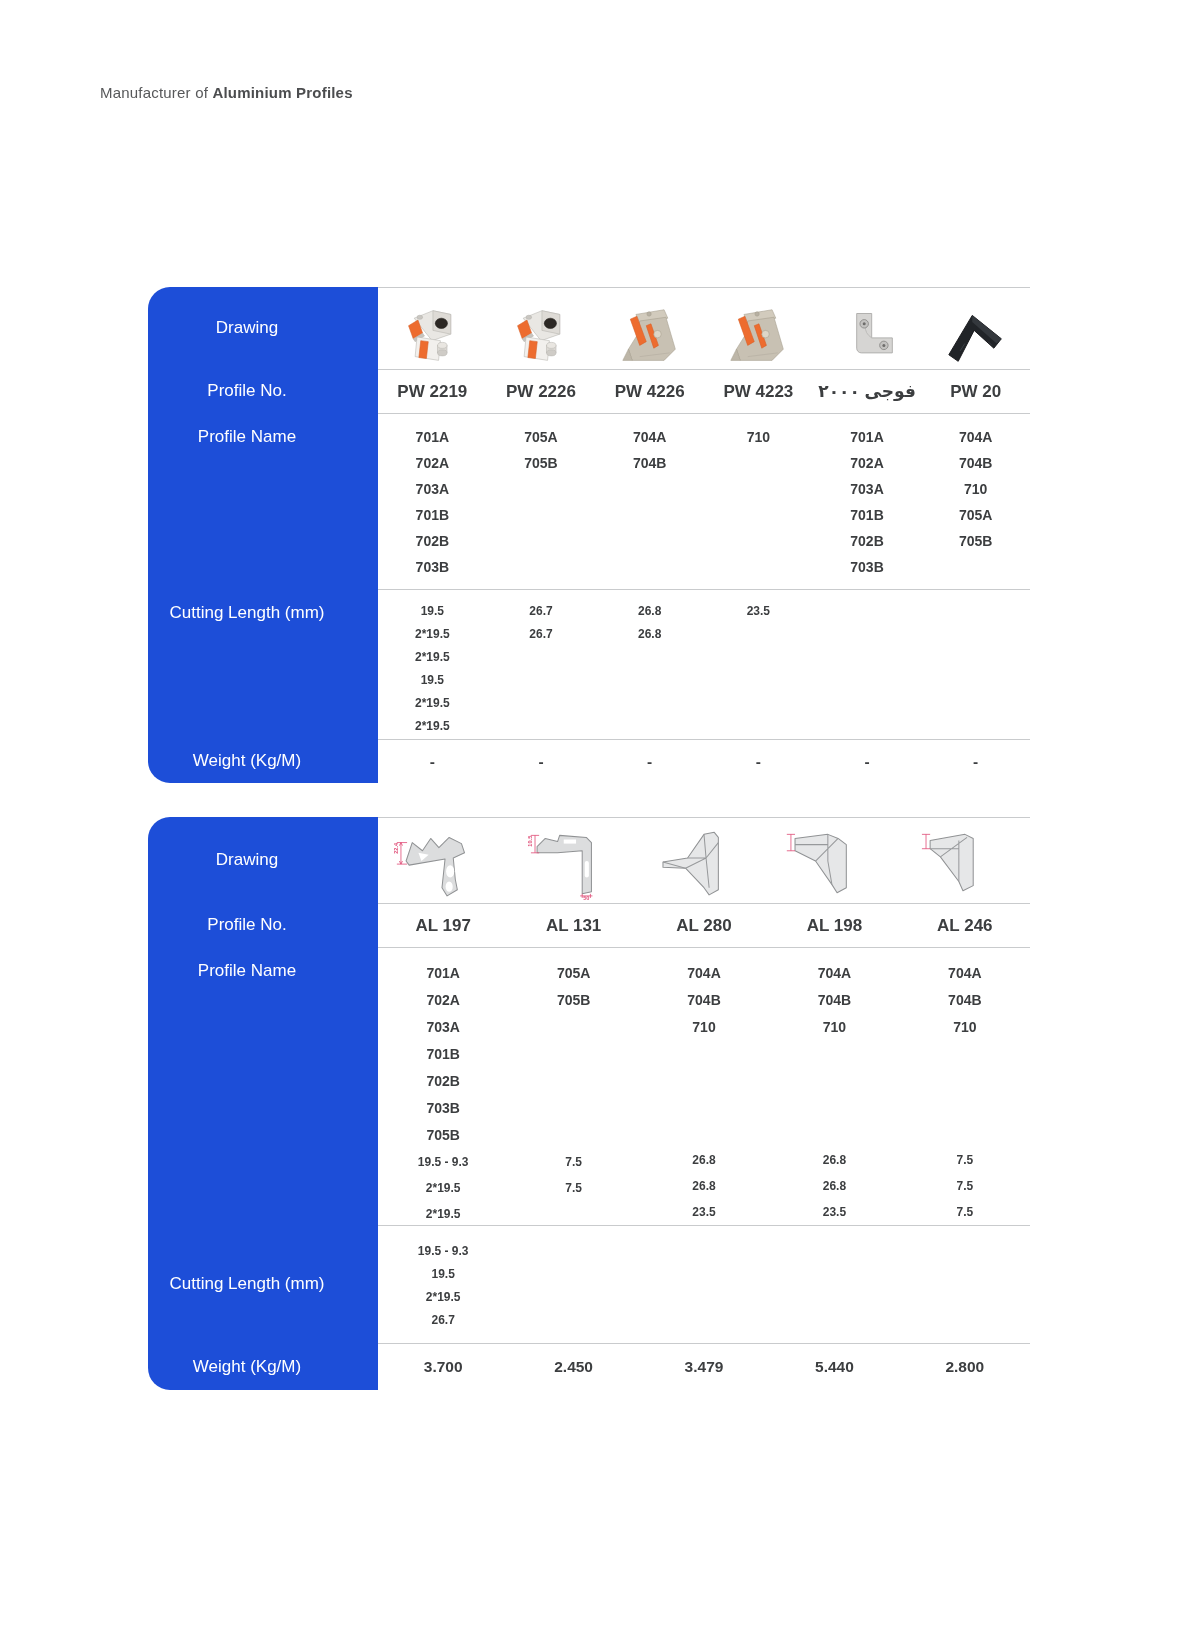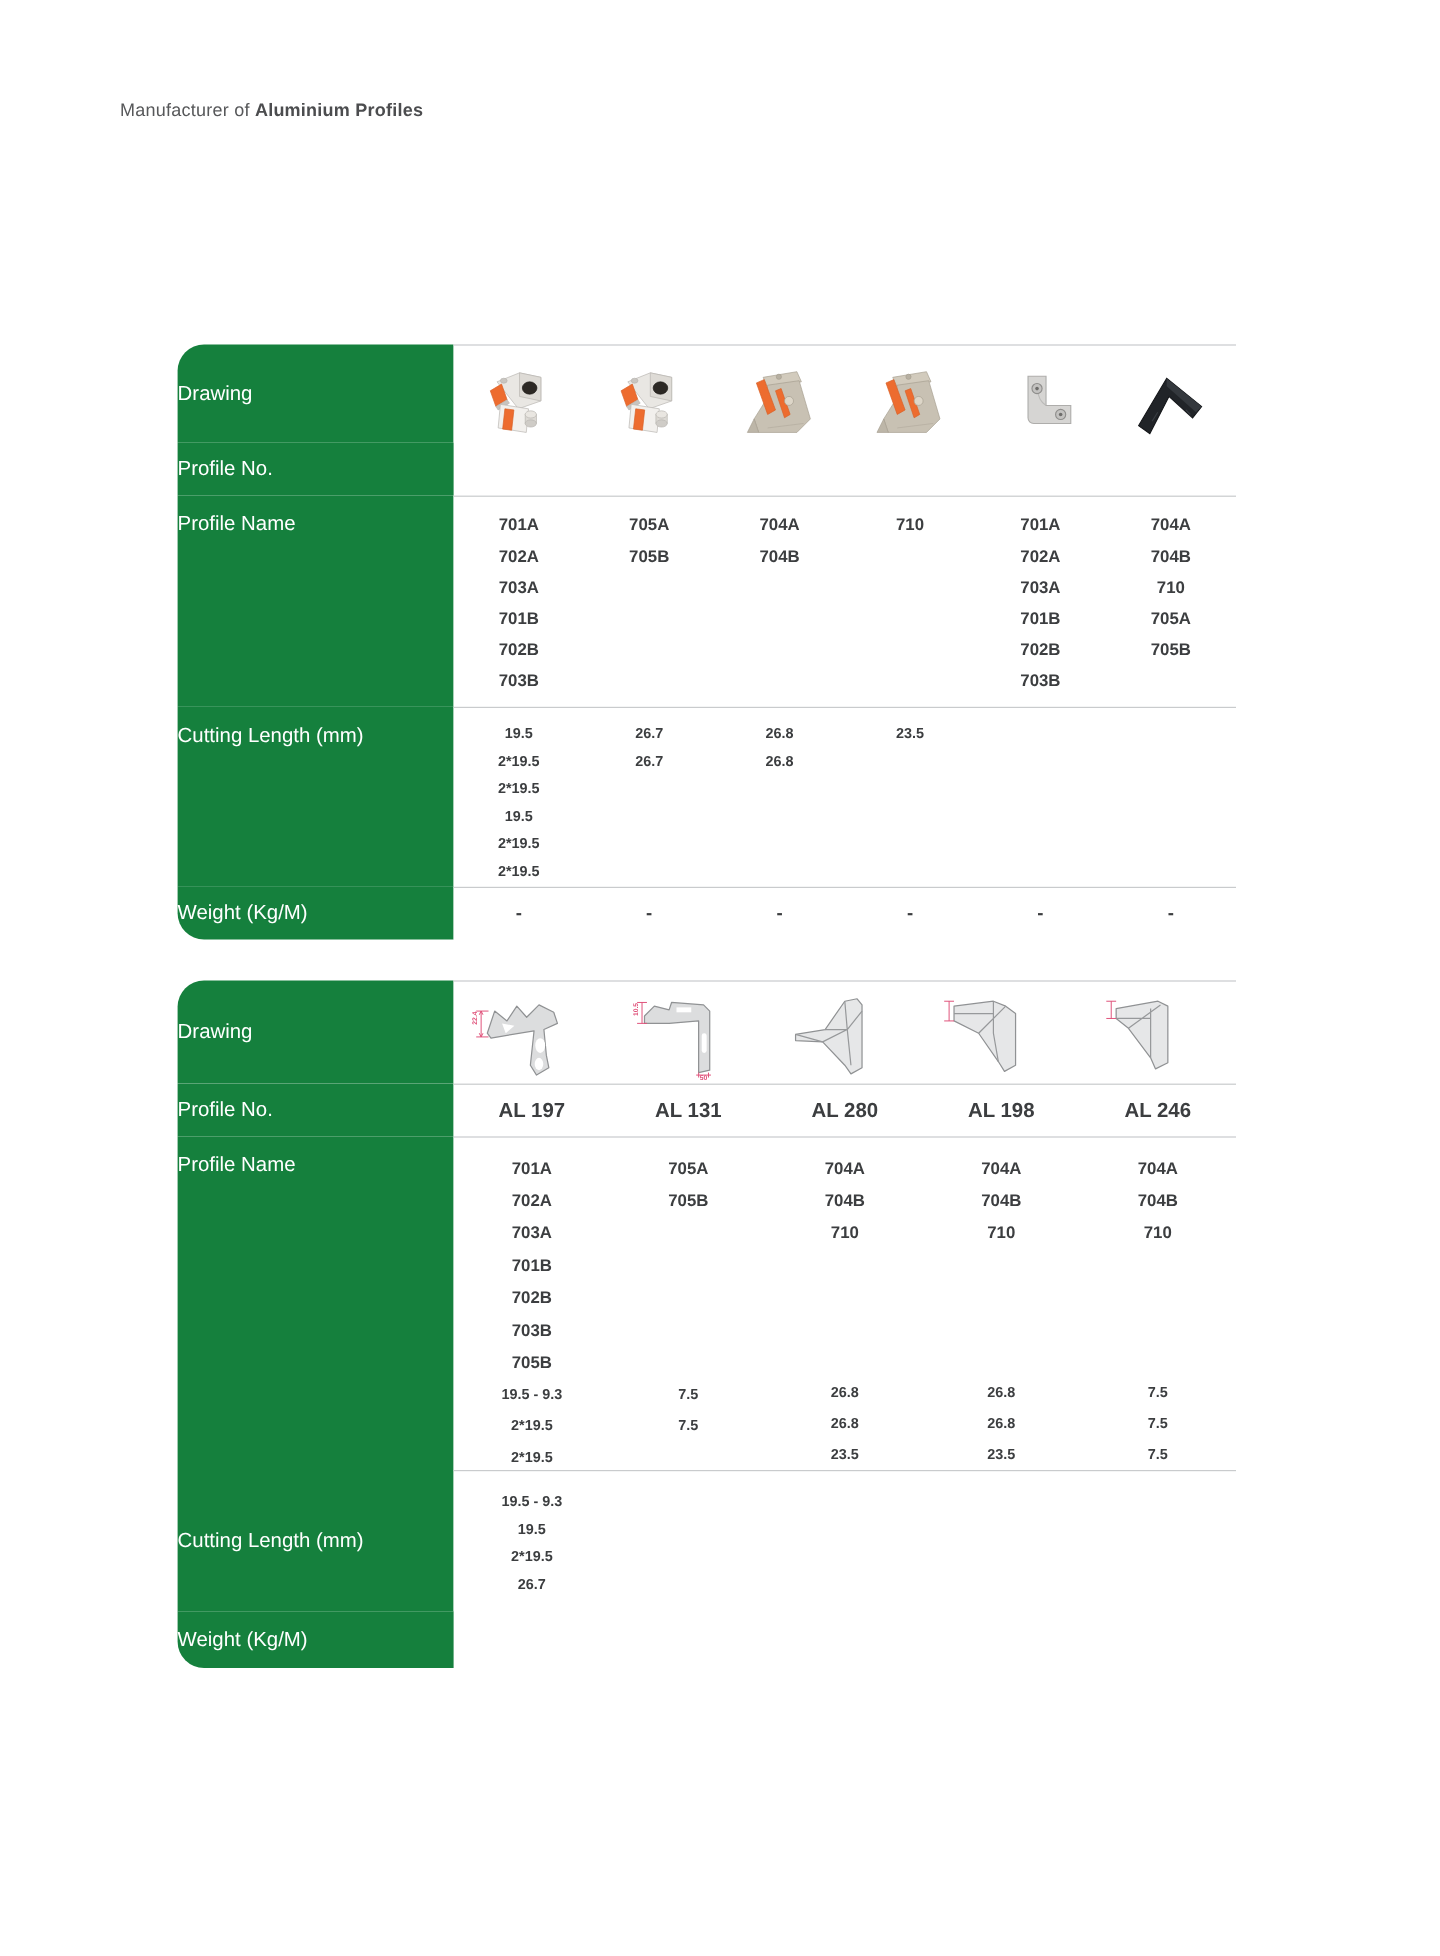--- a/index.html
+++ b/index.html
@@ -12,21 +12,21 @@
 
   
   .header-bar{position:absolute;left:100px;top:142px;width:955px;height:38px;background:#a7a9ac;
               color:#ffffff;display:flex;justify-content:space-between;align-items:center;
               padding:0 30px 0 50px;box-sizing:border-box;font-size:18px;font-weight:bold;}
   .h-fa{direction:rtl;}
 
   
   .panel{position:absolute;left:148px;width:882px;display:flex;flex-direction:column;}
   .sect{display:flex;}
-  .side{width:230px;background:#15803d;display:flex;justify-content:flex-start;
+  .side{width:230px;background:#1d4ed8;display:flex;justify-content:center;
         padding-right:32px;box-sizing:border-box;color:#ffffff;font-size:17px;font-weight:400;}
   .side.center{align-items:center;}
   .side.mid{align-items:center;}
   .side.top{align-items:flex-start;padding-top:14px;}
   .side.first{border-top-left-radius:22px;}
   .side.last{border-bottom-left-radius:22px;}
   .slabel{white-space:nowrap;}
 
   .tbl{flex:1;display:flex;background:#ffffff;border-top:1px solid #c9cbcd;}
   .cell{flex:1;display:flex;align-items:center;justify-content:center;
@@ -146,20 +146,28 @@
                 <line x1="48" y1="38" x2="52" y2="42" stroke="#3a3e43"></line>
               </svg>
             </span>
           </div>
         </div>
       </div>
       <div class="sect" style="height: 44px;">
         <div class="side center">
           <span class="slabel">Profile No.</span>
         </div>
+        <div class="tbl">
+          <div class="cell pno" dir="auto">PW 2219</div>
+          <div class="cell pno" dir="auto">PW 2226</div>
+          <div class="cell pno" dir="auto">PW 4226</div>
+          <div class="cell pno" dir="auto">PW 4223</div>
+          <div class="cell pno" dir="auto">فوجی ۲۰۰۰</div>
+          <div class="cell pno" dir="auto">PW 20</div>
+        </div>
       </div>
       <div class="sect" style="height: 176px;">
         <div class="side top">
           <span class="slabel">Profile Name</span>
         </div>
         <div class="tbl">
           <div class="cell colstack" style="padding-top: 10px;">
             <div class="nrow" style="height: 26px; line-height: 26px;">701A</div>
             <div class="nrow" style="height: 26px; line-height: 26px;">702A</div>
             <div class="nrow" style="height: 26px; line-height: 26px;">703A</div>
@@ -397,16 +405,23 @@
           <div class="cell colstack" style="padding-top: 14px;"></div>
           <div class="cell colstack" style="padding-top: 14px;"></div>
           <div class="cell colstack" style="padding-top: 14px;"></div>
           <div class="cell colstack" style="padding-top: 14px;"></div>
         </div>
       </div>
       <div class="sect" style="height: 47px;">
         <div class="side center last">
           <span class="slabel">Weight (Kg/M)</span>
         </div>
+        <div class="tbl">
+          <div class="cell weight">3.700</div>
+          <div class="cell weight">2.450</div>
+          <div class="cell weight">3.479</div>
+          <div class="cell weight">5.440</div>
+          <div class="cell weight">2.800</div>
+        </div>
       </div>
     </div>
 
 </div>
 
 </body></html>

